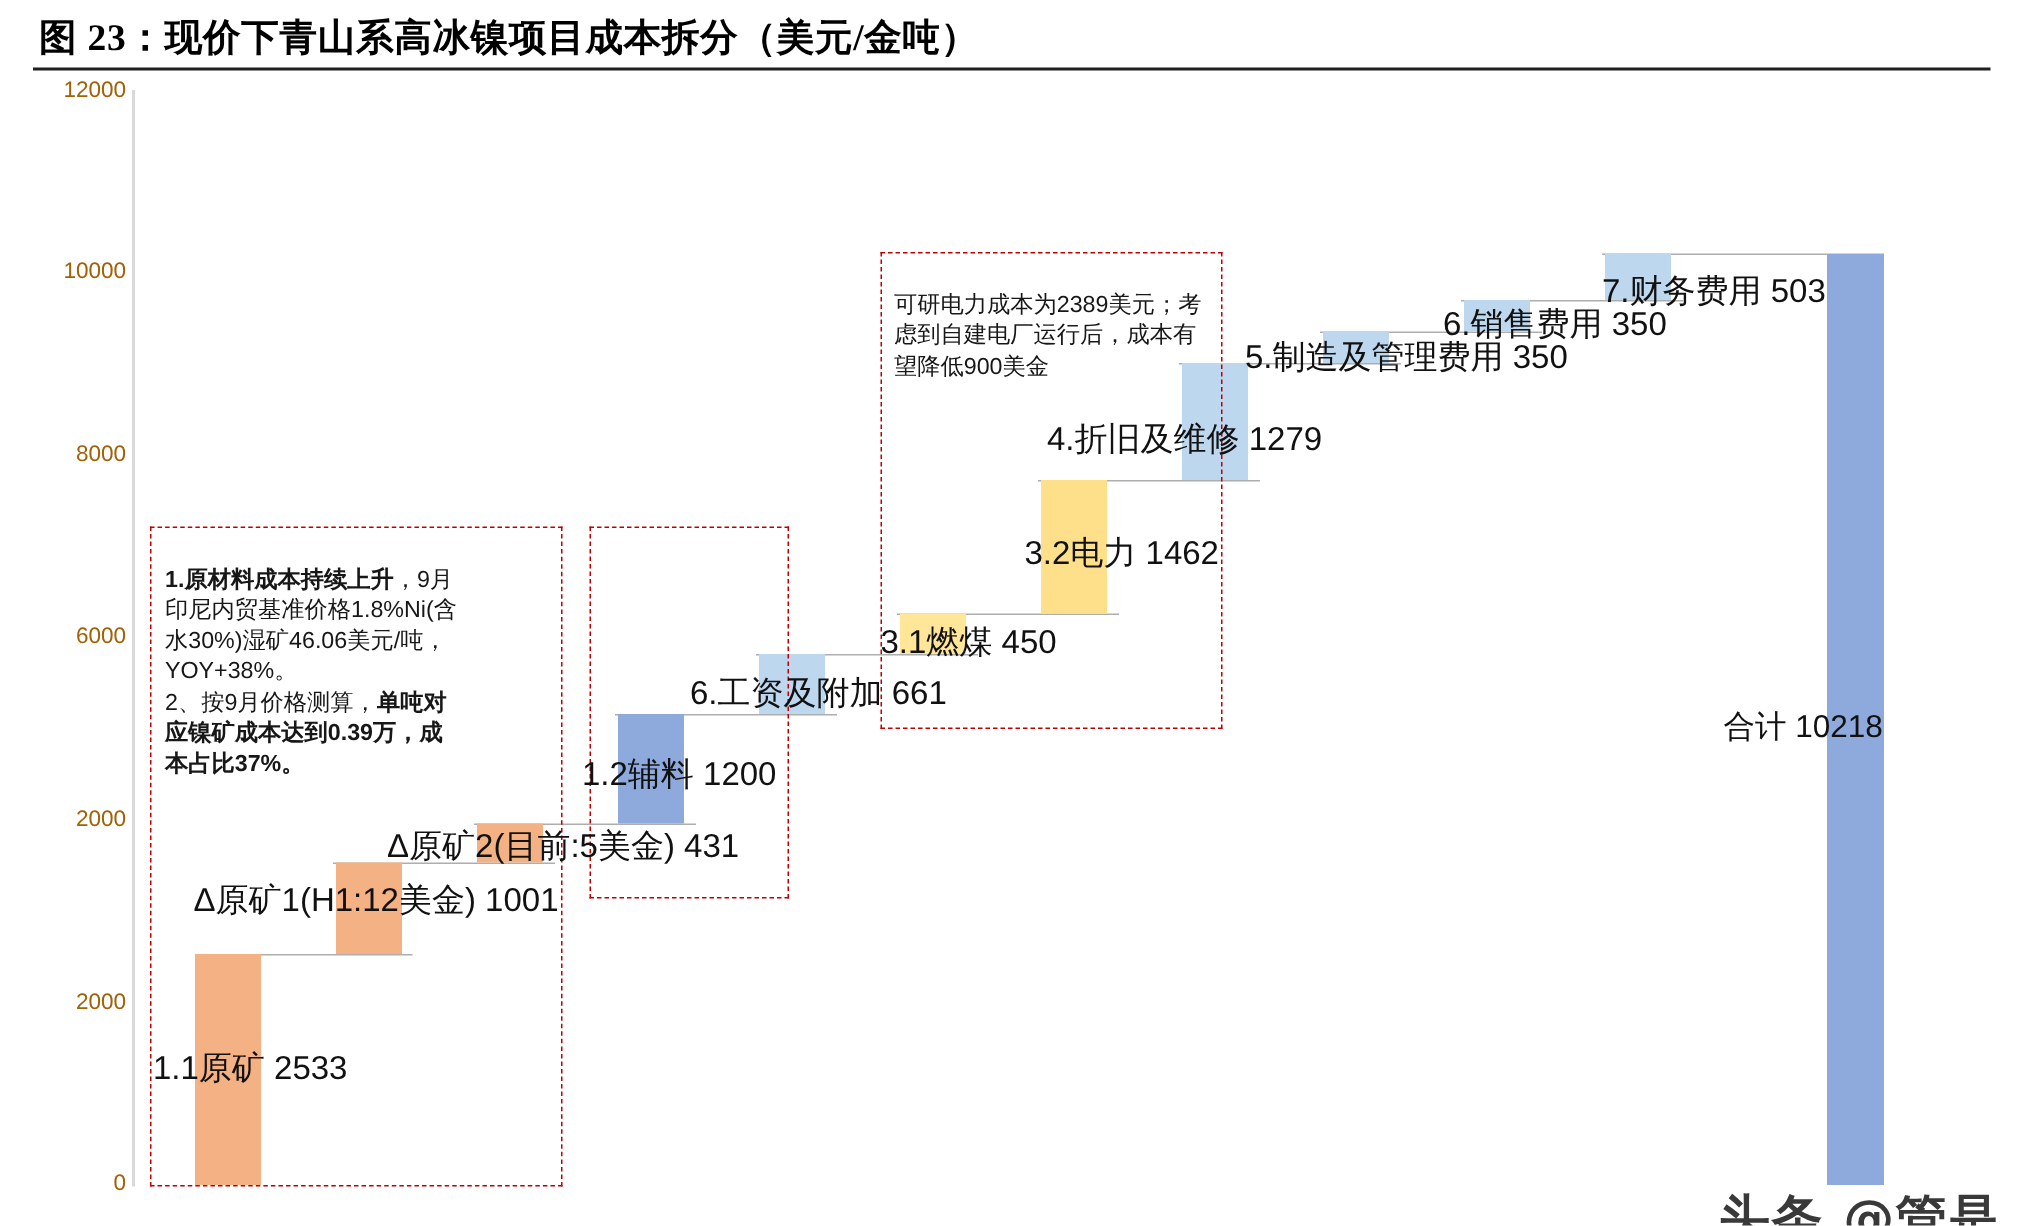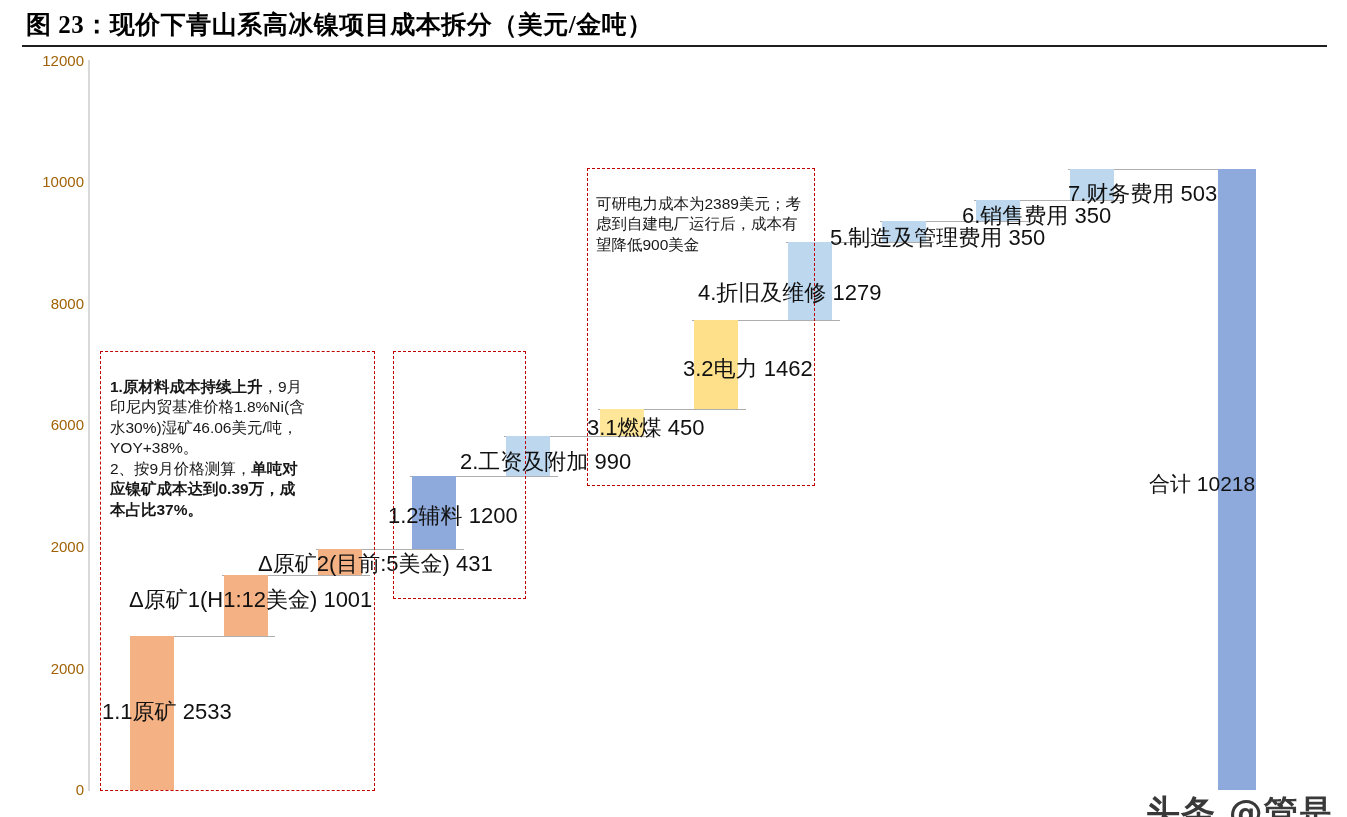--- a/index.html
+++ b/index.html
@@ -110,21 +110,21 @@
   </div>
 
   <div class="blabel" style="left:102px;top:664px;">1.1原矿 2533</div>
 
   <div class="blabel" style="left:129px;top:552px;">Δ原矿1(H1:12美金) 1001</div>
 
   <div class="blabel" style="left:222px;top:516px;margin-left:36px;">Δ原矿2(目前:5美金) 431</div>
 
   <div class="blabel" style="left:388px;top:468px;">1.2辅料 1200</div>
 
-  <div class="blabel" style="left:460px;top:414px;">2.工资及附加 990</div>
+  <div class="blabel" style="left:460px;top:414px;">6.工资及附加 661</div>
 
   <div class="blabel" style="left:587px;top:380px;">3.1燃煤 450</div>
 
   <div class="blabel" style="left:683px;top:321px;">3.2电力 1462</div>
 
   <div class="blabel" style="left:698px;top:245px;">4.折旧及维修 1279</div>
 
   <div class="blabel" style="left:830px;top:190px;">5.制造及管理费用 350</div>
 
   <div class="blabel" style="left:962px;top:168px;">6.销售费用 350</div>

